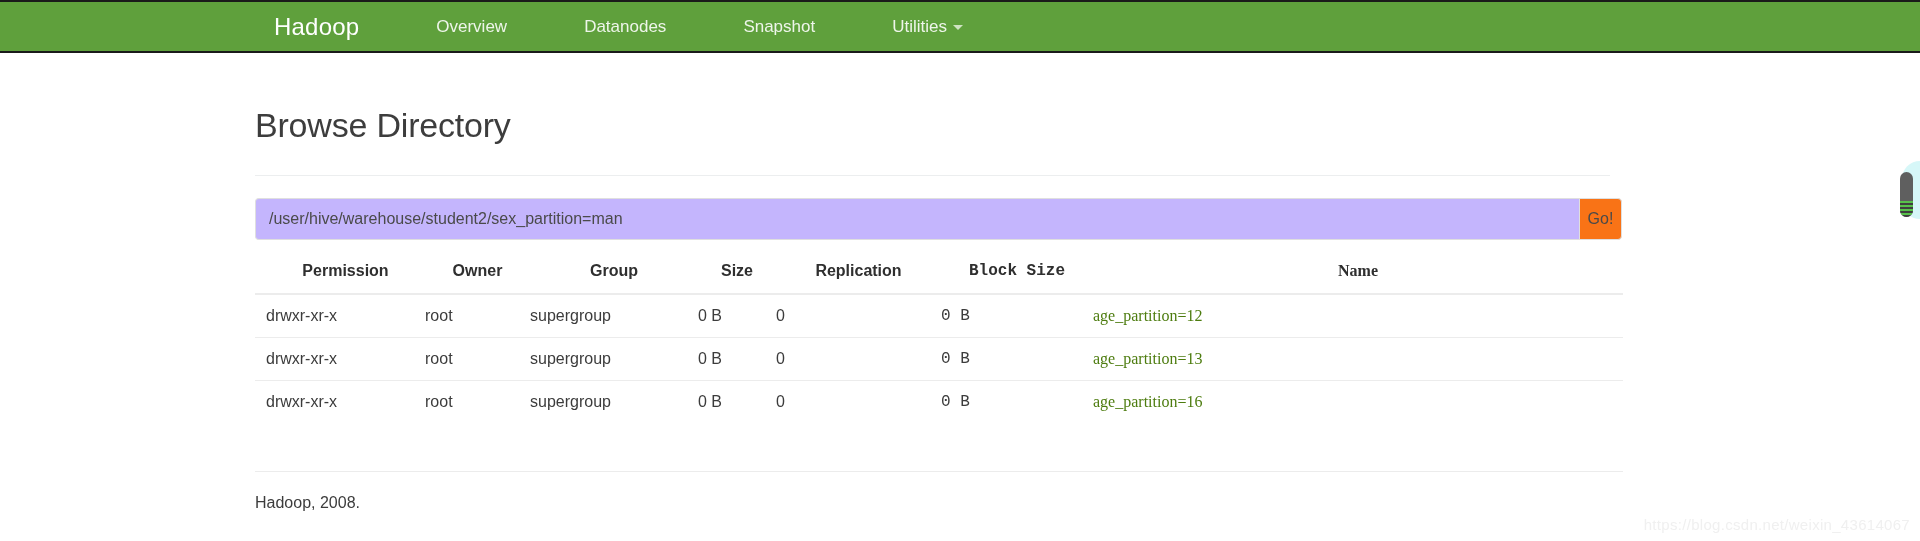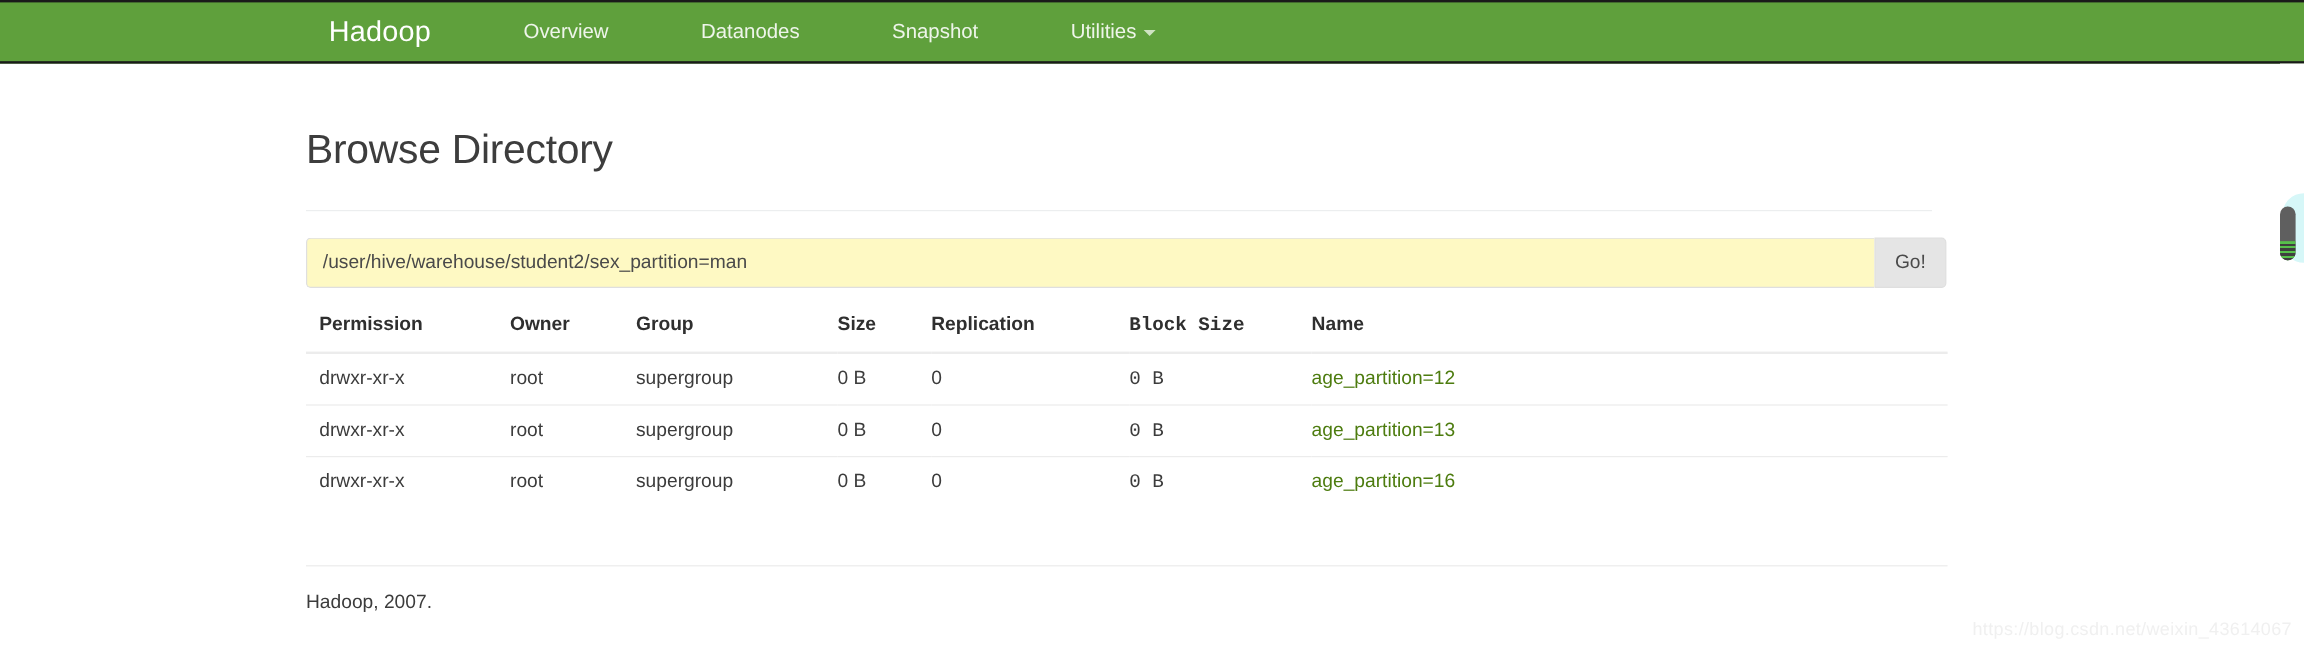--- a/index.html
+++ b/index.html
@@ -95,65 +95,65 @@
     flex: 1;
     height: 42px;
     border: 1px solid #dfdfdf;
     border-right: none;
     border-radius: 4px 0 0 4px;
     padding: 16px 13px;
     font-size: 16px;
     color: #4a4a4a;
     font-family: "Liberation Sans", sans-serif;
     outline: none;
-    background: #fef9c3;
+    background: #c4b5fd;
   }
   .go-button {
-    width: 60px;
+    width: 43px;
     height: 42px;
     border: 1px solid #dfdfdf;
     border-radius: 0 4px 4px 0;
-    background: #e5e5e5;
+    background: #f97316;
     font-size: 16px;
     color: #4a4a4a;
     font-family: "Liberation Sans", sans-serif;
     cursor: pointer;
     padding: 0;
   }
 
   
   table.file-table {
     width: 1368px;
     border-collapse: collapse;
     margin-top: 22px;
     table-layout: fixed;
   }
   table.file-table th {
-    text-align: left;
+    text-align: center;
     font-size: 16px;
     font-weight: bold;
     color: #2f2f2f;
     padding: 0 0 13px 0;
     border-bottom: 2px solid #ececec;
   }
   table.file-table td {
     text-align: left;
     font-size: 16px;
     color: #3c3c3c;
     padding: 12px 0 12px 0;
     border-top: 1px solid #ececec;
   }
   table.file-table tbody tr:first-child td { border-top: none; }
   .col-permission { width: 170px; padding-left: 11px !important; }
   .col-owner      { width: 105px; }
   .col-group      { width: 168px; }
   .col-size       { width: 78px;  }
   .col-replication{ width: 165px; }
   .col-blocksize  { width: 152px; font-family: Liberation Mono, monospace; }
-  .col-name       { width: auto;  }
+  .col-name       { width: auto; font-family: Liberation Serif, serif;  }
   td.col-permission { padding-left: 11px; }
   th.col-permission { padding-left: 11px; }
 
   a.name-link {
     color: #4d7c0f;
     text-decoration: none;
     font-size: 16px;
     cursor: pointer;
   }
 
@@ -282,21 +282,21 @@
         <td class="col-group">supergroup</td>
         <td class="col-size">0 B</td>
         <td class="col-replication">0</td>
         <td class="col-blocksize">0 B</td>
         <td class="col-name"><a class="name-link">age_partition=16</a></td>
       </tr>
     </tbody>
   </table>
 
   <hr class="footer-rule">
-  <div class="footer-text">Hadoop, 2007.</div>
+  <div class="footer-text">Hadoop, 2008.</div>
 
 </div>
 
 <div class="scroll-track">
   <div class="scroll-highlight"></div>
   <div class="scroll-thumb">
     <div class="scroll-thumb-stripes"></div>
   </div>
 </div>
 

